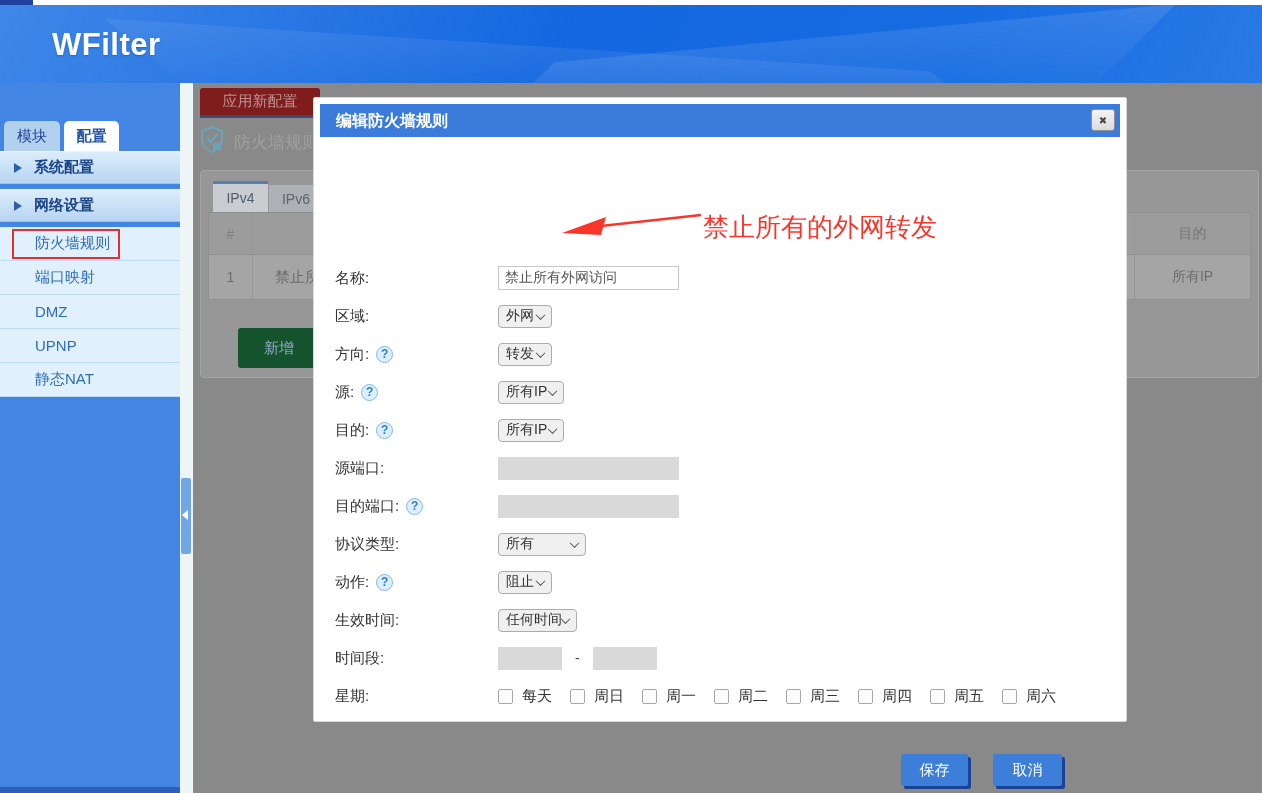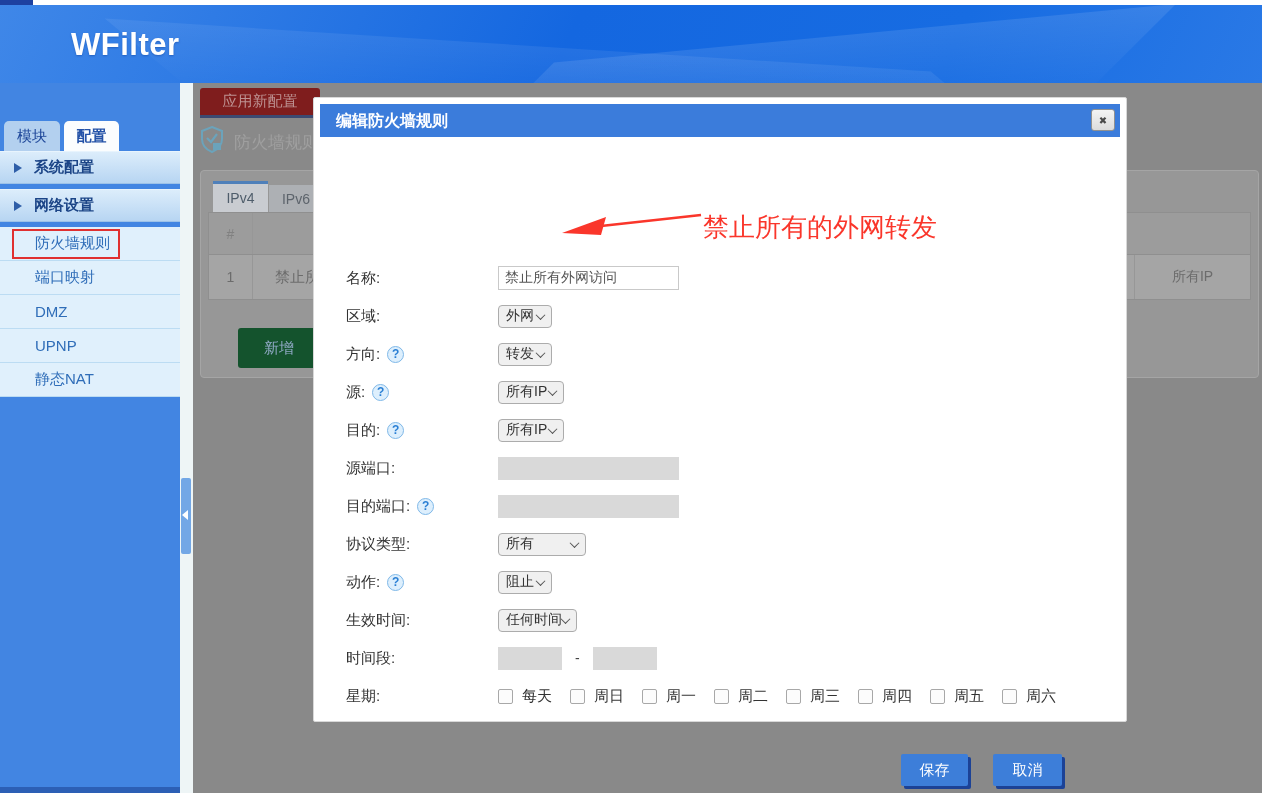--- a/index.html
+++ b/index.html
@@ -19,21 +19,21 @@
     background:linear-gradient(115deg,#3f87e8 0%,#1467e0 45%,#176ce2 75%,#2a79e6 100%);
     overflow:hidden;
   }
   .streak1 { left:540px; top:28px; width:560px; height:90px;
     background:linear-gradient(rgba(255,255,255,.10),rgba(255,255,255,0));
     transform:skewX(-48deg) rotate(-6deg); }
   .streak2 { left:180px; top:40px; width:760px; height:70px;
     background:linear-gradient(rgba(255,255,255,.07),rgba(255,255,255,0));
     transform:skewX(52deg) rotate(4deg); }
   .brand { left:52px; top:22px; color:#fff; font-size:31px; font-weight:bold; letter-spacing:.5px;
-    text-shadow:0 1px 2px rgba(0,40,120,.35);margin-left:19px; }
+    text-shadow:0 1px 2px rgba(0,40,120,.35); }
 
   
   .sidebar { left:0; top:83px; width:180px; height:710px; background:#4285e2; }
   .sidebar-bottom { left:0; top:787px; width:180px; height:6px; background:#2c5fb5; }
   .side-strip { left:180px; top:83px; width:13px; height:710px; background:#eef5f6; }
 
   .side-tab { top:121px; height:30px; border-radius:5px 5px 0 0; font-size:15px;
     display:flex; align-items:center; justify-content:center; cursor:pointer; }
   .side-tab.modules { left:4px; width:56px; background:#b3d0ef; color:#1d4699; }
   .side-tab.config  { left:64px; width:55px; background:#fbfdfe; color:#2553a8; font-weight:bold; }
@@ -94,21 +94,21 @@
     border:1px solid #d8d8d8; border-radius:2px; z-index:10; }
   .modal-titlebar { position:absolute; left:6px; top:6px; right:6px; height:33px; background:#3b7cdb;
     color:#fff; font-size:16px; font-weight:bold; line-height:33px; padding-left:16px; }
   .modal-close { position:absolute; right:11px; top:11px; width:24px; height:22px;
     background:linear-gradient(#f4f4f4,#dcdcdc); border:1px solid #919191; border-radius:3px;
     color:#4a4a4a; font-size:10px; font-weight:bold; display:flex; align-items:center; justify-content:center;
     cursor:pointer; z-index:11; }
 
   .modal-form { position:absolute; left:0; top:139px; right:0; padding-top:22px; }
   .form-row { display:flex; align-items:center; height:38px; }
-  .lbl { width:184px; padding-left:32px; display:flex; align-items:center;
+  .lbl { width:184px; padding-left:21px; display:flex; align-items:center;
     font-size:15px; color:#333; }
   .help { width:17px; height:17px; margin-left:7px; border-radius:50%;
     background:#ddeffd; border:1px solid #7fb8e8; color:#2a7fd4; font-size:12px; font-weight:bold;
     display:flex; align-items:center; justify-content:center; cursor:pointer; flex:none; }
   .ctrl { display:flex; align-items:center; }
 
   .txt-input { width:181px; height:24px; border:1px solid #c9c9c9; padding:0 6px;
     font-size:14px; color:#555; font-family:inherit; }
   .dis-input { width:181px; height:23px; background:#d9d9d9; border:none; }
   .time-input { width:64px; height:23px; background:#d9d9d9; border:none; }
@@ -193,20 +193,21 @@
   <div class="abs page-title">防火墙规则</div>
 
   <div class="abs panel"></div>
   <div class="abs bg-tab ipv4">IPv4</div>
   <div class="abs bg-tab ipv6">IPv6</div>
 
   <div class="abs bg-table">
     <div class="bg-thead">
       <div class="cell-idx">#</div>
       <div class="cell-name"></div>
+      <div class="cell-dest">目的</div>
     </div>
     <div class="bg-trow">
       <div class="cell-idx">1</div>
       <div class="cell-name">禁止所</div>
       <div class="cell-dest">所有IP</div>
     </div>
   </div>
   <button class="abs add-btn">新增</button>
 
   <div class="abs modal">

